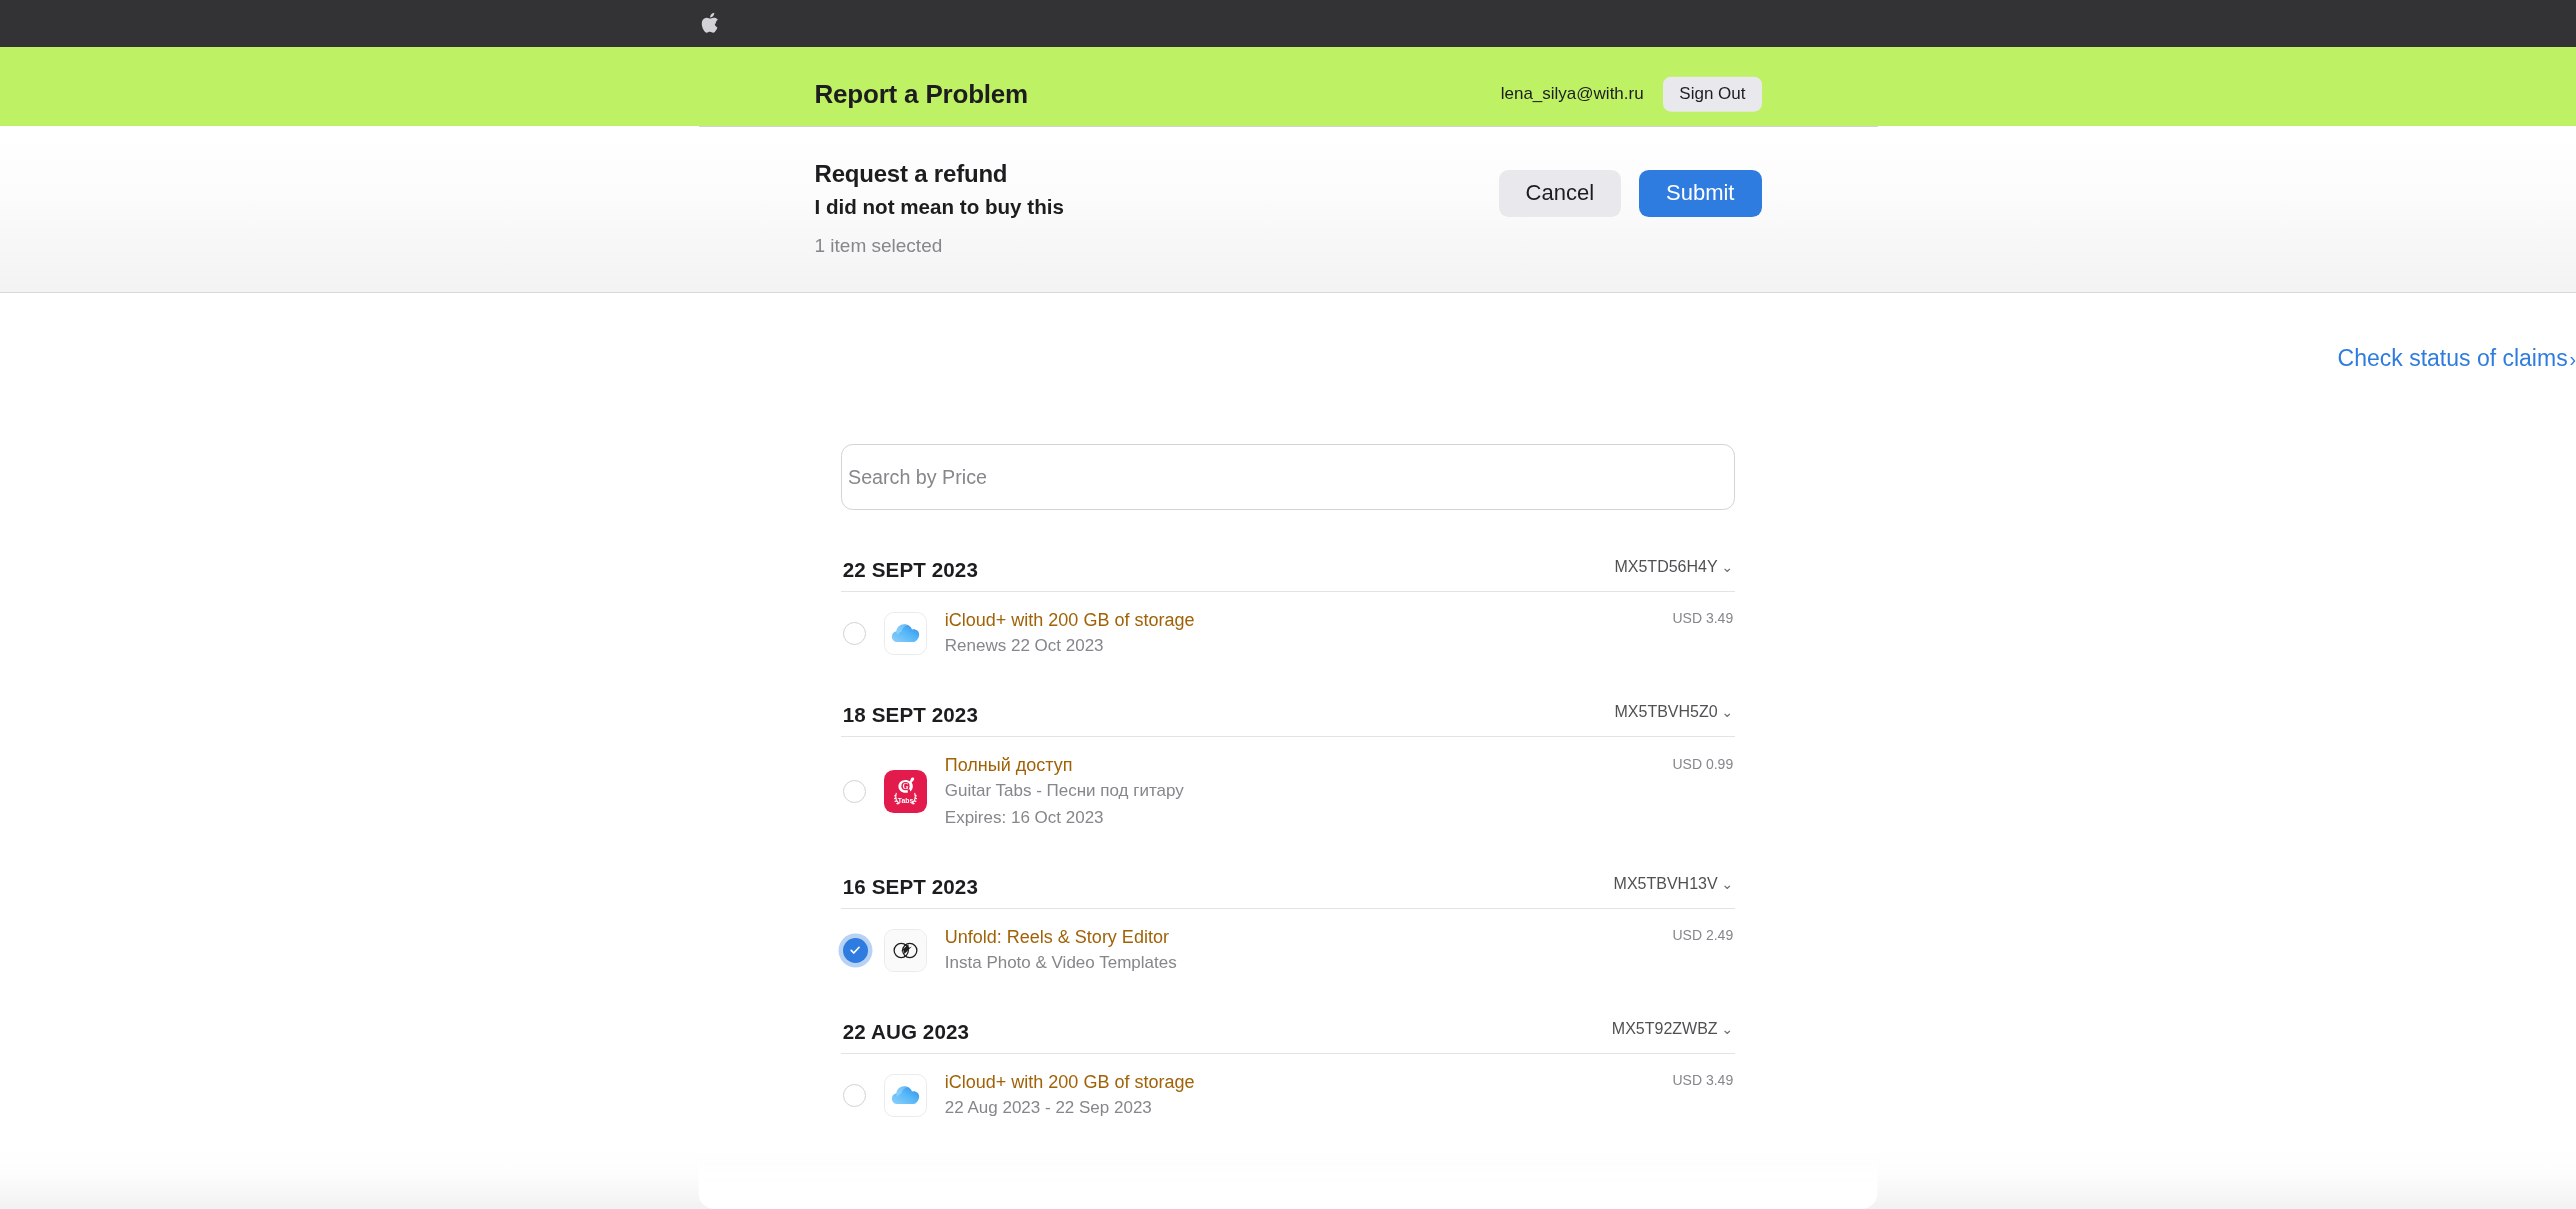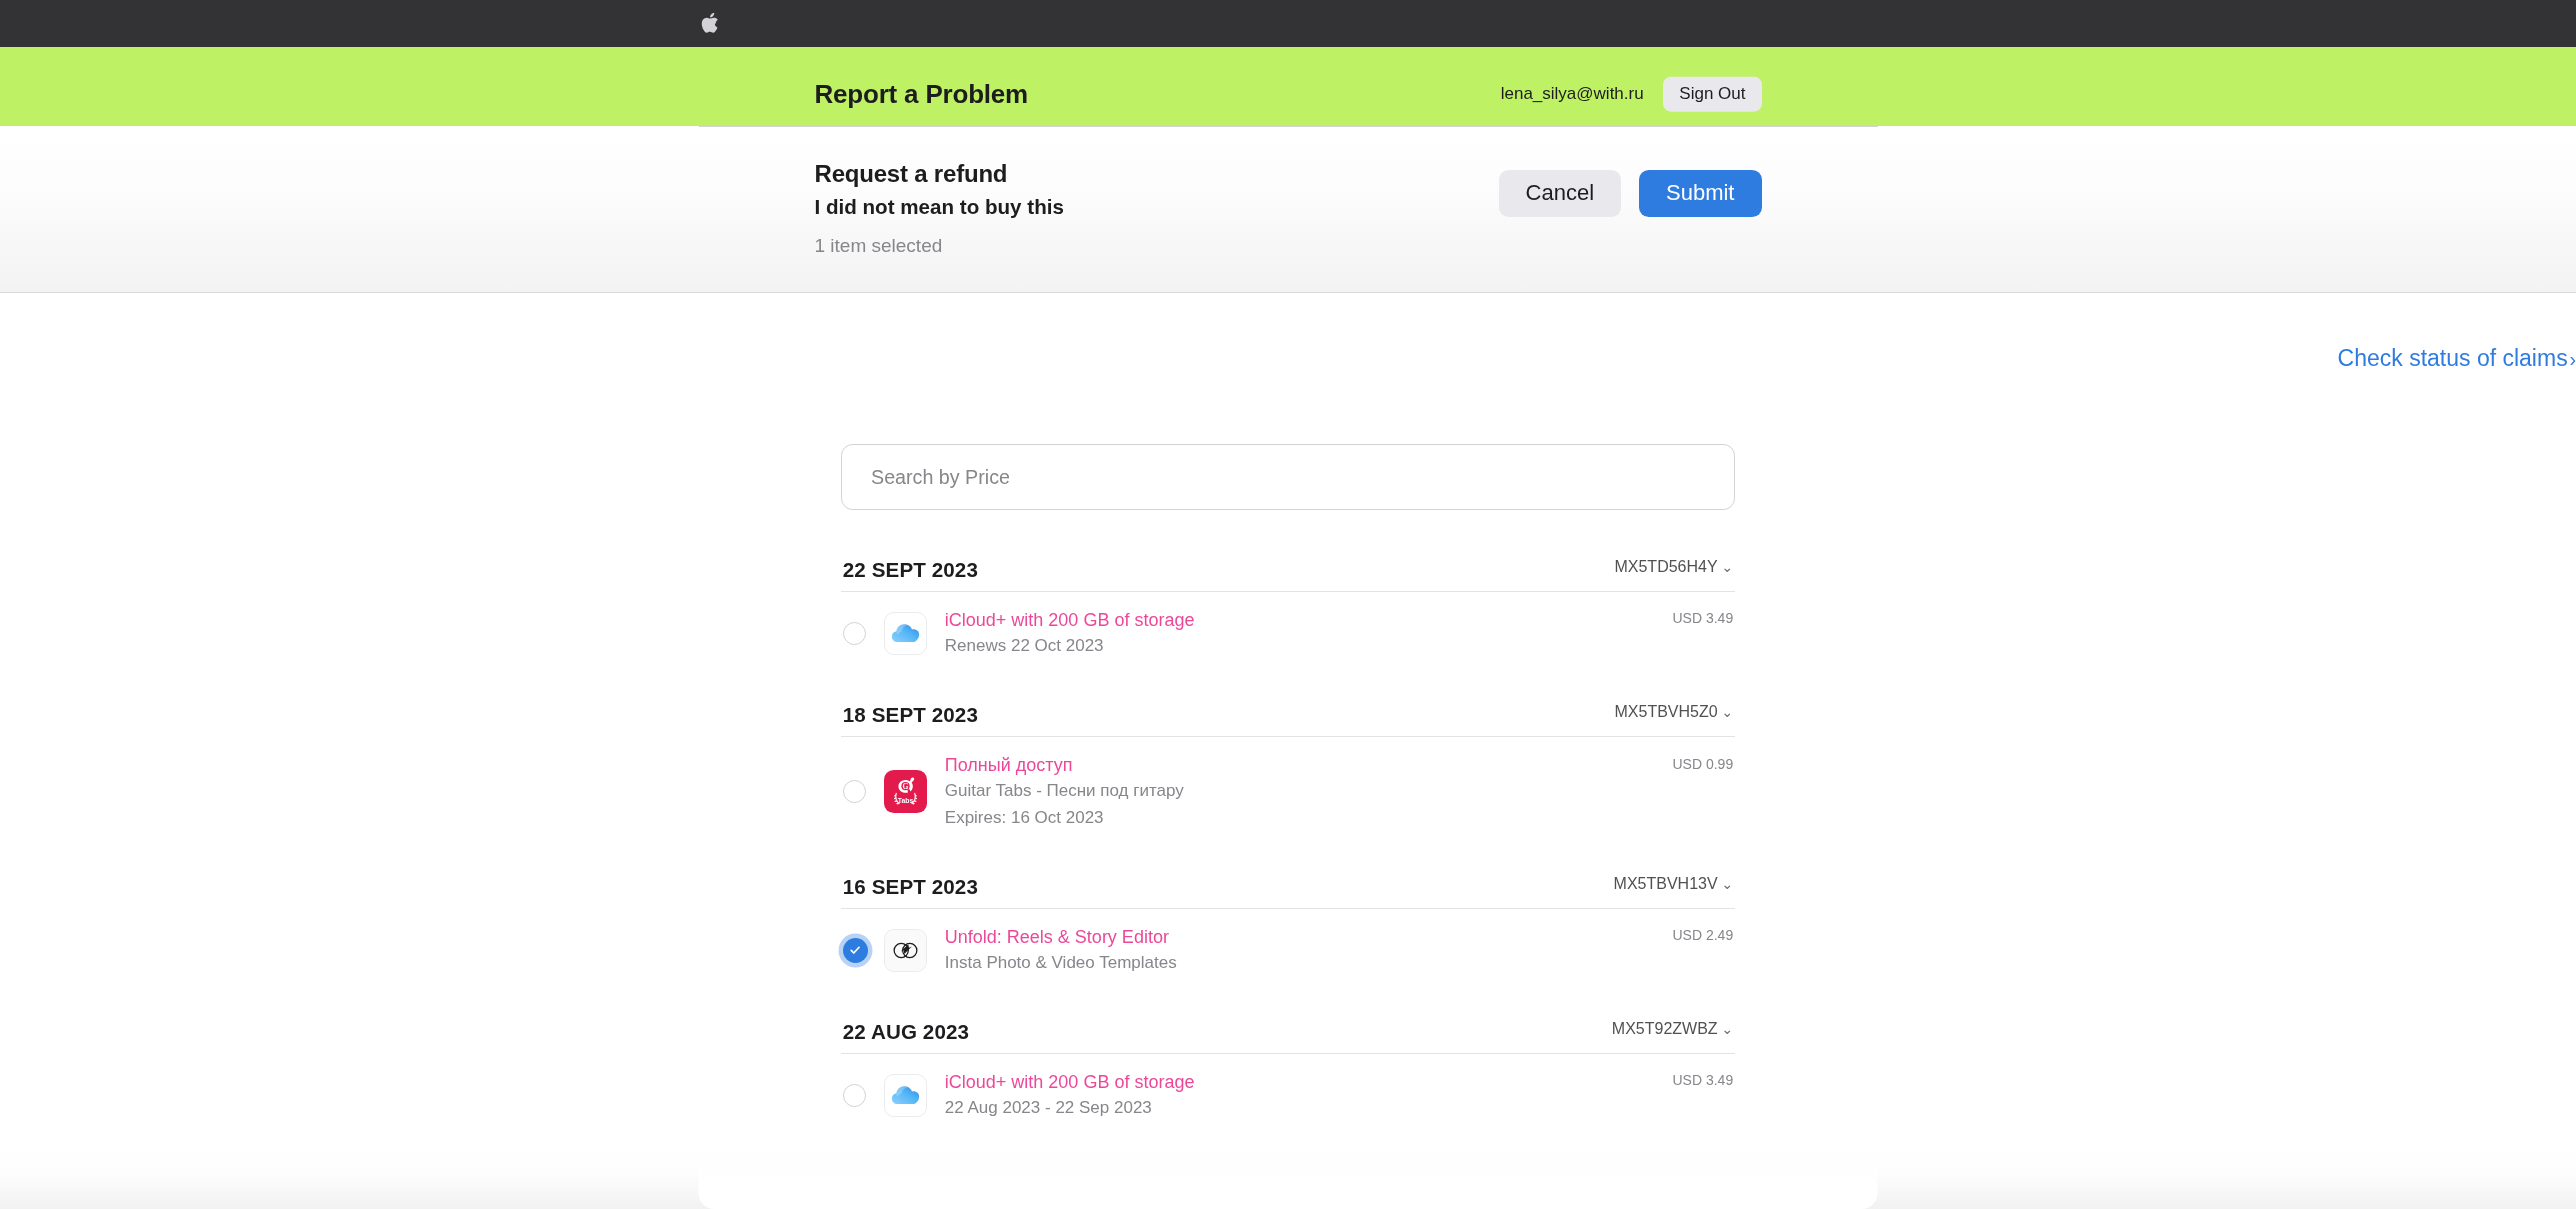--- a/index.html
+++ b/index.html
@@ -161,21 +161,21 @@
   }
   .search-input {
     width: 100%;
     height: 66px;
     border: 0.9px solid #d2d2d7;
     border-radius: 11.6px;
     background: #ffffff;
     font-size: 19.7px;
     font-family: inherit;
     color: #1d1d1f;
-    padding: 0 29px;
+    padding: 0 6px;
     outline: none;
   }
   .search-input::placeholder { color: #86868b; }
 
   
   .list {
     width: 894px;
     margin: 23px auto 0 auto;
   }
   .group { margin-bottom: 3.6px; }
@@ -242,21 +242,21 @@
     overflow: hidden;
     position: relative;
     background: #ffffff;
   }
   .item-icon.framed { border: 0.9px solid #ebebed; }
   .item-icon svg { display: block; width: 100%; height: 100%; }
 
   .item-body { flex: 1 1 auto; min-width: 0; }
   .item-title {
     font-size: 18px;
-    color: #ec4899;
+    color: #a16207;
     line-height: 1.35;
   }
   .item-sub {
     font-size: 17px;
     color: #86868b;
     line-height: 1.45;
     margin-top: 1.8px;
   }
   .item-price {
     font-size: 14px;

